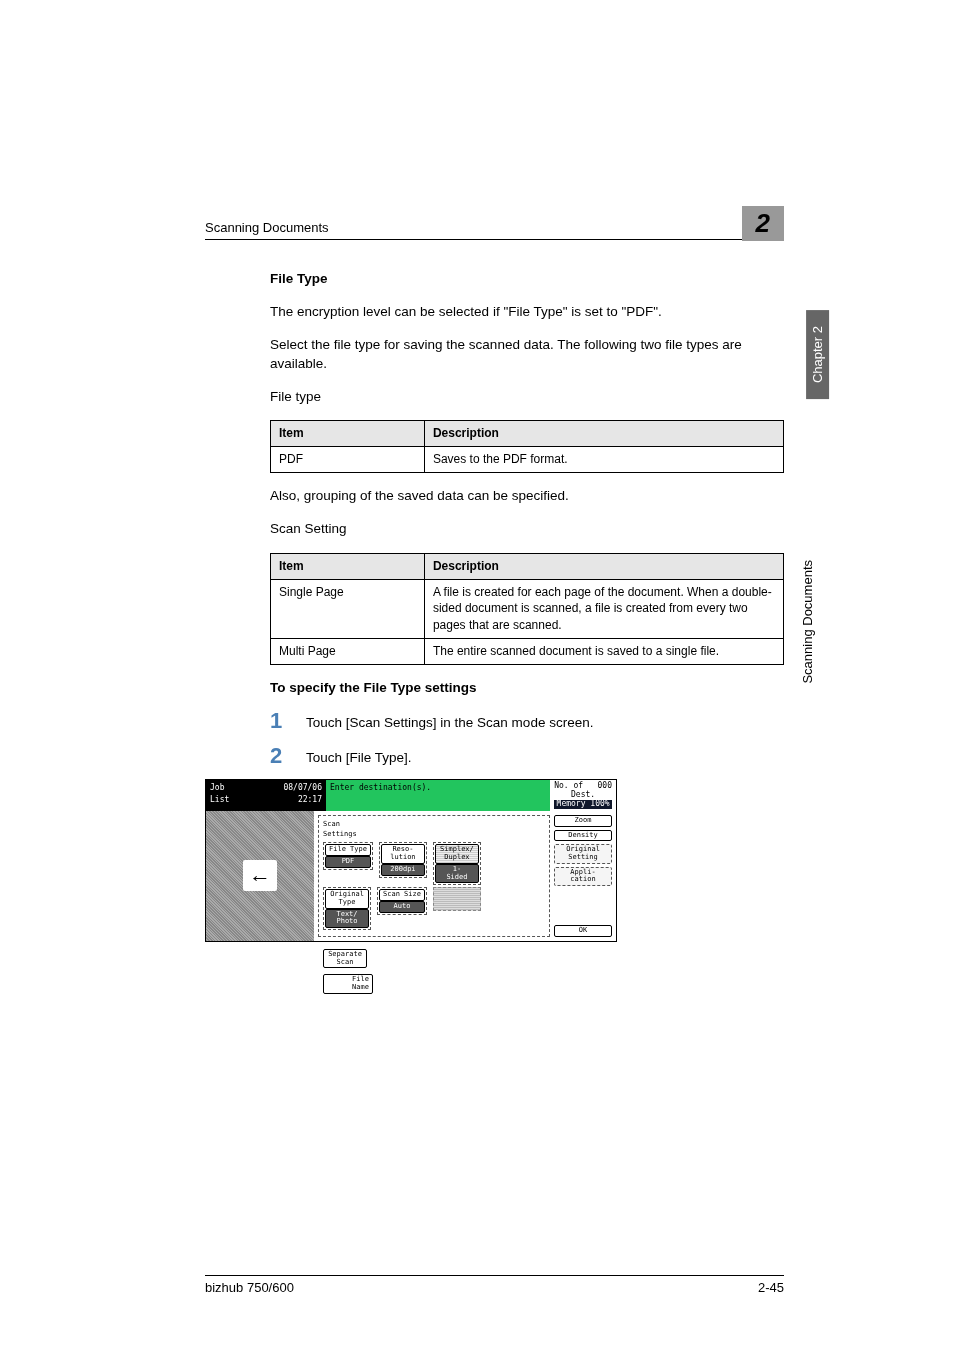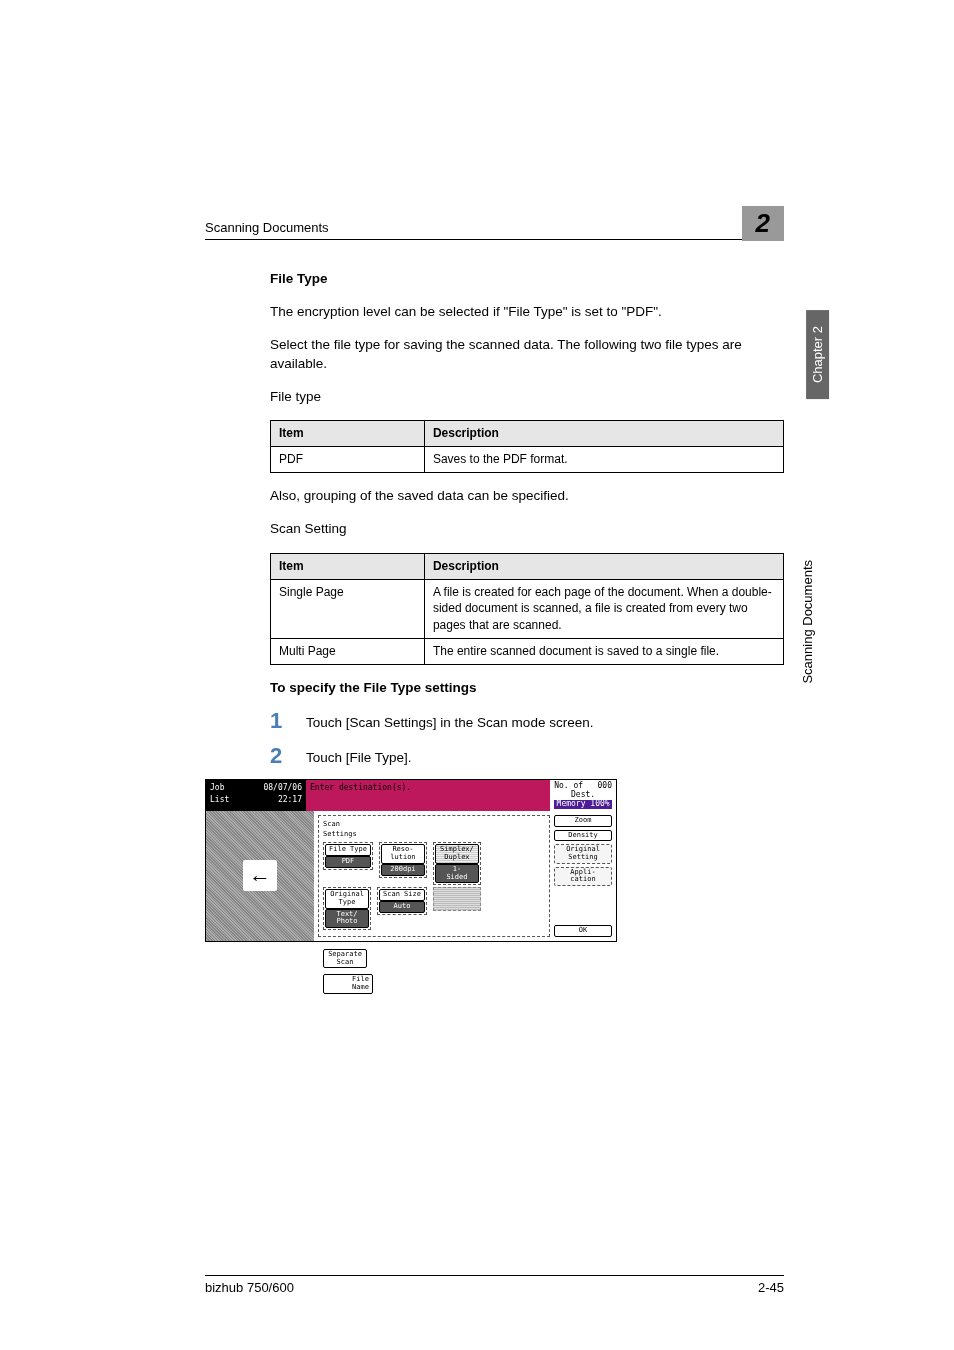--- a/index.html
+++ b/index.html
@@ -104,29 +104,29 @@
     }
     .screen-topbar {
       display: flex;
       font-size: 8px;
       font-family: monospace;
       color: #000;
     }
     .sb-left {
       background: #000;
       color: #fff;
-      width: 100px;
+      width: 120px;
       padding: 2px 4px;
       display: flex;
       justify-content: space-between;
     }
     .sb-mid {
       flex: 1;
       padding: 2px 4px;
-      background: #be185d;
+      background: #22c55e;
     }
     .sb-right {
       padding: 2px 4px;
       background: #fff;
       text-align: center;
       font-size: 8px;
       line-height: 1.1;
     }
     .screen-body {
       display: flex;
@@ -315,21 +315,21 @@
         <div class="sb-left">
           <span style="white-space:pre;">Job
 List</span>
           <span style="white-space:pre;text-align:right;">08/07/06
 22:17</span>
         </div>
         <div class="sb-mid">Enter destination(s).</div>
         <div class="sb-right">
           <div><span>No. of</span>&nbsp;&nbsp;&nbsp;<span>000</span></div>
           <div>Dest.</div>
-          <div style="background:#4c1d95;color:#fff;padding:0 0;">Memory 100%</div>
+          <div style="background:#0f172a;color:#fff;padding:0 0;">Memory 100%</div>
         </div>
       </div>
       <div class="screen-body">
         <div class="sb-preview">
           <span class="arrow-left">←</span>
         </div>
         <div class="sb-main">
           <div class="sb-main-inner">
             <div class="sb-label-top" style="white-space:pre;">Scan
 Settings</div>

